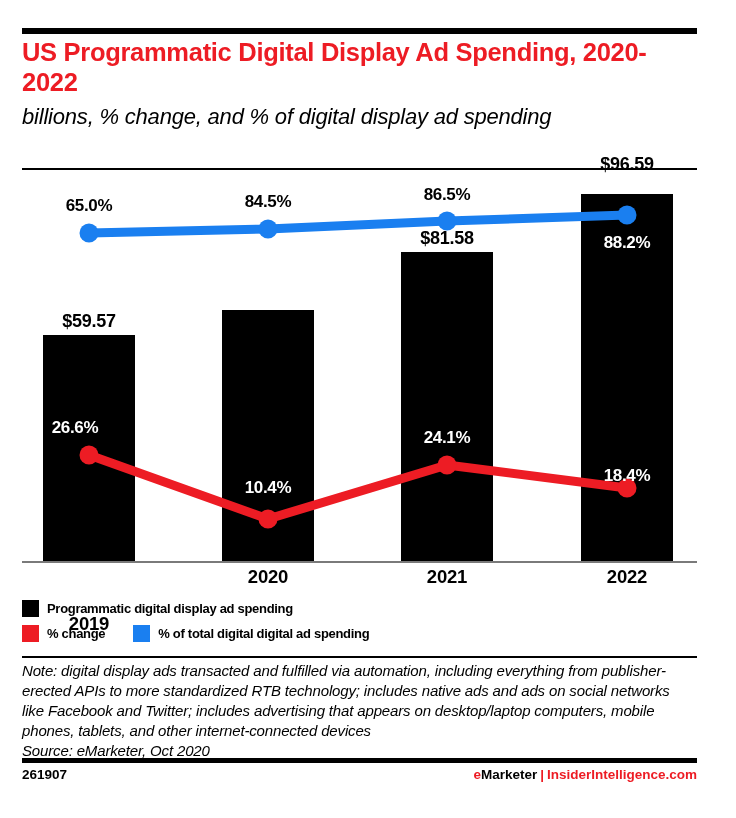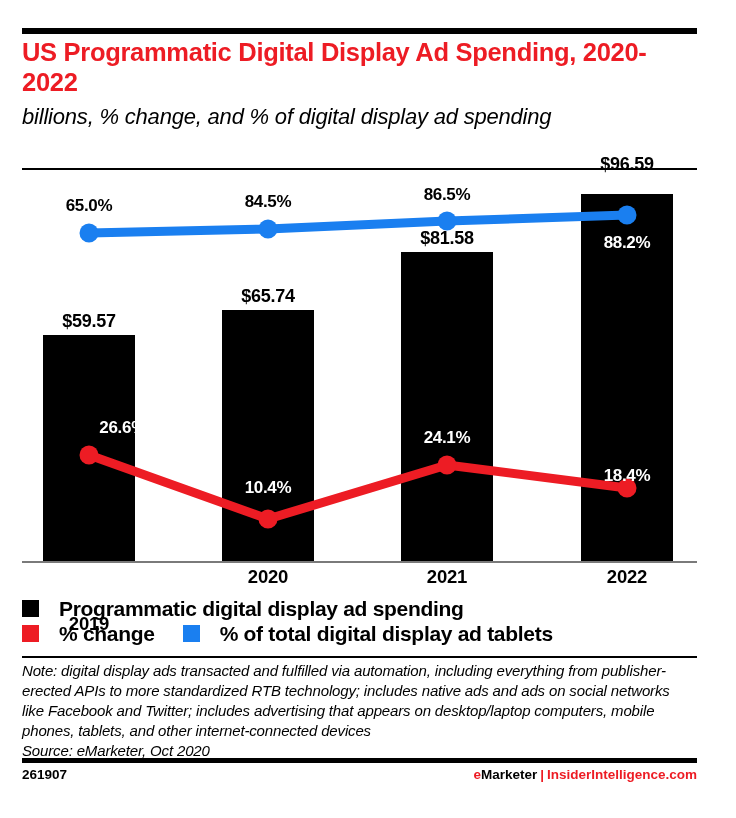--- a/index.html
+++ b/index.html
@@ -142,26 +142,25 @@
     display: flex;
     align-items: center;
   }
   .legend-swatch {
     width: 17px;
     height: 17px;
     margin-right: 8px;
     flex: 0 0 auto;
   }
   .legend-text {
-    font-size: 21px;
+    font-size: 13px;
     font-weight: bold;
     color: #000000;
     letter-spacing: -0.3px;
     white-space: nowrap;
-    margin-left: 12px;
   }
   .legend-gap { width: 28px; }
 
   
   #note-block {
     position: absolute;
     left: 22px;
     top: 661px;
     width: 666px;
     font-size: 15px;
@@ -209,21 +208,20 @@
   <div class="rule-under-subtitle"></div>
 
   <div id="plot">
 
     <div class="bar" style="left: 43px; top: 335px; width: 92px; height: 227px;"></div>
     <div class="bar" style="left: 222px; top: 310px; width: 92px; height: 252px;"></div>
     <div class="bar" style="left: 401px; top: 252px; width: 92px; height: 310px;"></div>
     <div class="bar" style="left: 581px; top: 194px; width: 92px; height: 368px;"></div>
 
     <div class="bar-label" style="left: 19px; top: 311px; width: 140px;">$59.57</div>
-    <div class="bar-label" style="left: 198px; top: 286px; width: 140px;">$65.74</div>
     <div class="bar-label" style="left: 377px; top: 228px; width: 140px;">$81.58</div>
     <div class="bar-label" style="left: 557px; top: 154px; width: 140px;">$96.59</div>
 
     <svg id="lines-svg" width="736" height="818" style="position:absolute;left:0;top:0;">
       <polyline id="blue-line" fill="none" stroke="#1A7FF0" stroke-width="9" stroke-linecap="round" stroke-linejoin="round" points="89,233 268,229 447,221 627,215"></polyline>
       <polyline id="red-line" fill="none" stroke="#ED1C24" stroke-width="9" stroke-linecap="round" stroke-linejoin="round" points="89,455 268,519 447,465 627,488"></polyline>
       <g id="blue-dots">
           <circle cx="89" cy="233" r="9.5" fill="#1A7FF0"></circle>
           <circle cx="268" cy="229" r="9.5" fill="#1A7FF0"></circle>
           <circle cx="447" cy="221" r="9.5" fill="#1A7FF0"></circle>
@@ -235,21 +233,21 @@
           <circle cx="447" cy="465" r="9.5" fill="#ED1C24"></circle>
           <circle cx="627" cy="488" r="9.5" fill="#ED1C24"></circle>
         </g>
     </svg>
 
     <div class="pt-label on-light" style="left: 29px; top: 196px; width: 120px;">65.0%</div>
     <div class="pt-label on-light" style="left: 208px; top: 192px; width: 120px;">84.5%</div>
     <div class="pt-label on-light" style="left: 387px; top: 185px; width: 120px;">86.5%</div>
     <div class="pt-label on-dark" style="left: 567px; top: 233px; width: 120px;">88.2%</div>
 
-    <div class="pt-label on-dark" style="left: 26px; top: 418px; width: 120px; text-align: right;">26.6%</div>
+    <div class="pt-label on-dark" style="left: 15px; top: 418px; width: 120px;">26.6%</div>
     <div class="pt-label on-dark" style="left: 208px; top: 478px; width: 120px;">10.4%</div>
     <div class="pt-label on-dark" style="left: 387px; top: 428px; width: 120px;">24.1%</div>
     <div class="pt-label on-dark" style="left: 567px; top: 450px; width: 120px; margin-top: 16px;">18.4%</div>
 
     <div class="axis-line"></div>
 
     <div class="x-tick" style="left: 29px; width: 120px; margin-top: 47px;">2019</div>
     <div class="x-tick" style="left: 208px; width: 120px;">2020</div>
     <div class="x-tick" style="left: 387px; width: 120px;">2021</div>
     <div class="x-tick" style="left: 567px; width: 120px;">2022</div>
@@ -263,21 +261,21 @@
       </div>
     </div>
     <div class="legend-row">
       <div class="legend-item">
         <span class="legend-swatch" style="background:#ED1C24;"></span>
         <span class="legend-text">% change</span>
       </div>
       <div class="legend-gap"></div>
       <div class="legend-item">
         <span class="legend-swatch" style="background:#1A7FF0;"></span>
-        <span class="legend-text">% of total digital display ad tablets</span>
+        <span class="legend-text">% of total digital digital ad spending</span>
       </div>
     </div>
   </div>
 
   <div class="rule-under-legend"></div>
 
   <div id="note-block">
     <div>Note: digital display ads transacted and fulfilled via automation, including everything from publisher-erected APIs to more standardized RTB technology; includes native ads and ads on social networks like Facebook and Twitter; includes advertising that appears on desktop/laptop computers, mobile phones, tablets, and other internet-connected devices</div>
     <div id="source-line">Source: eMarketer, Oct 2020</div>
   </div>

